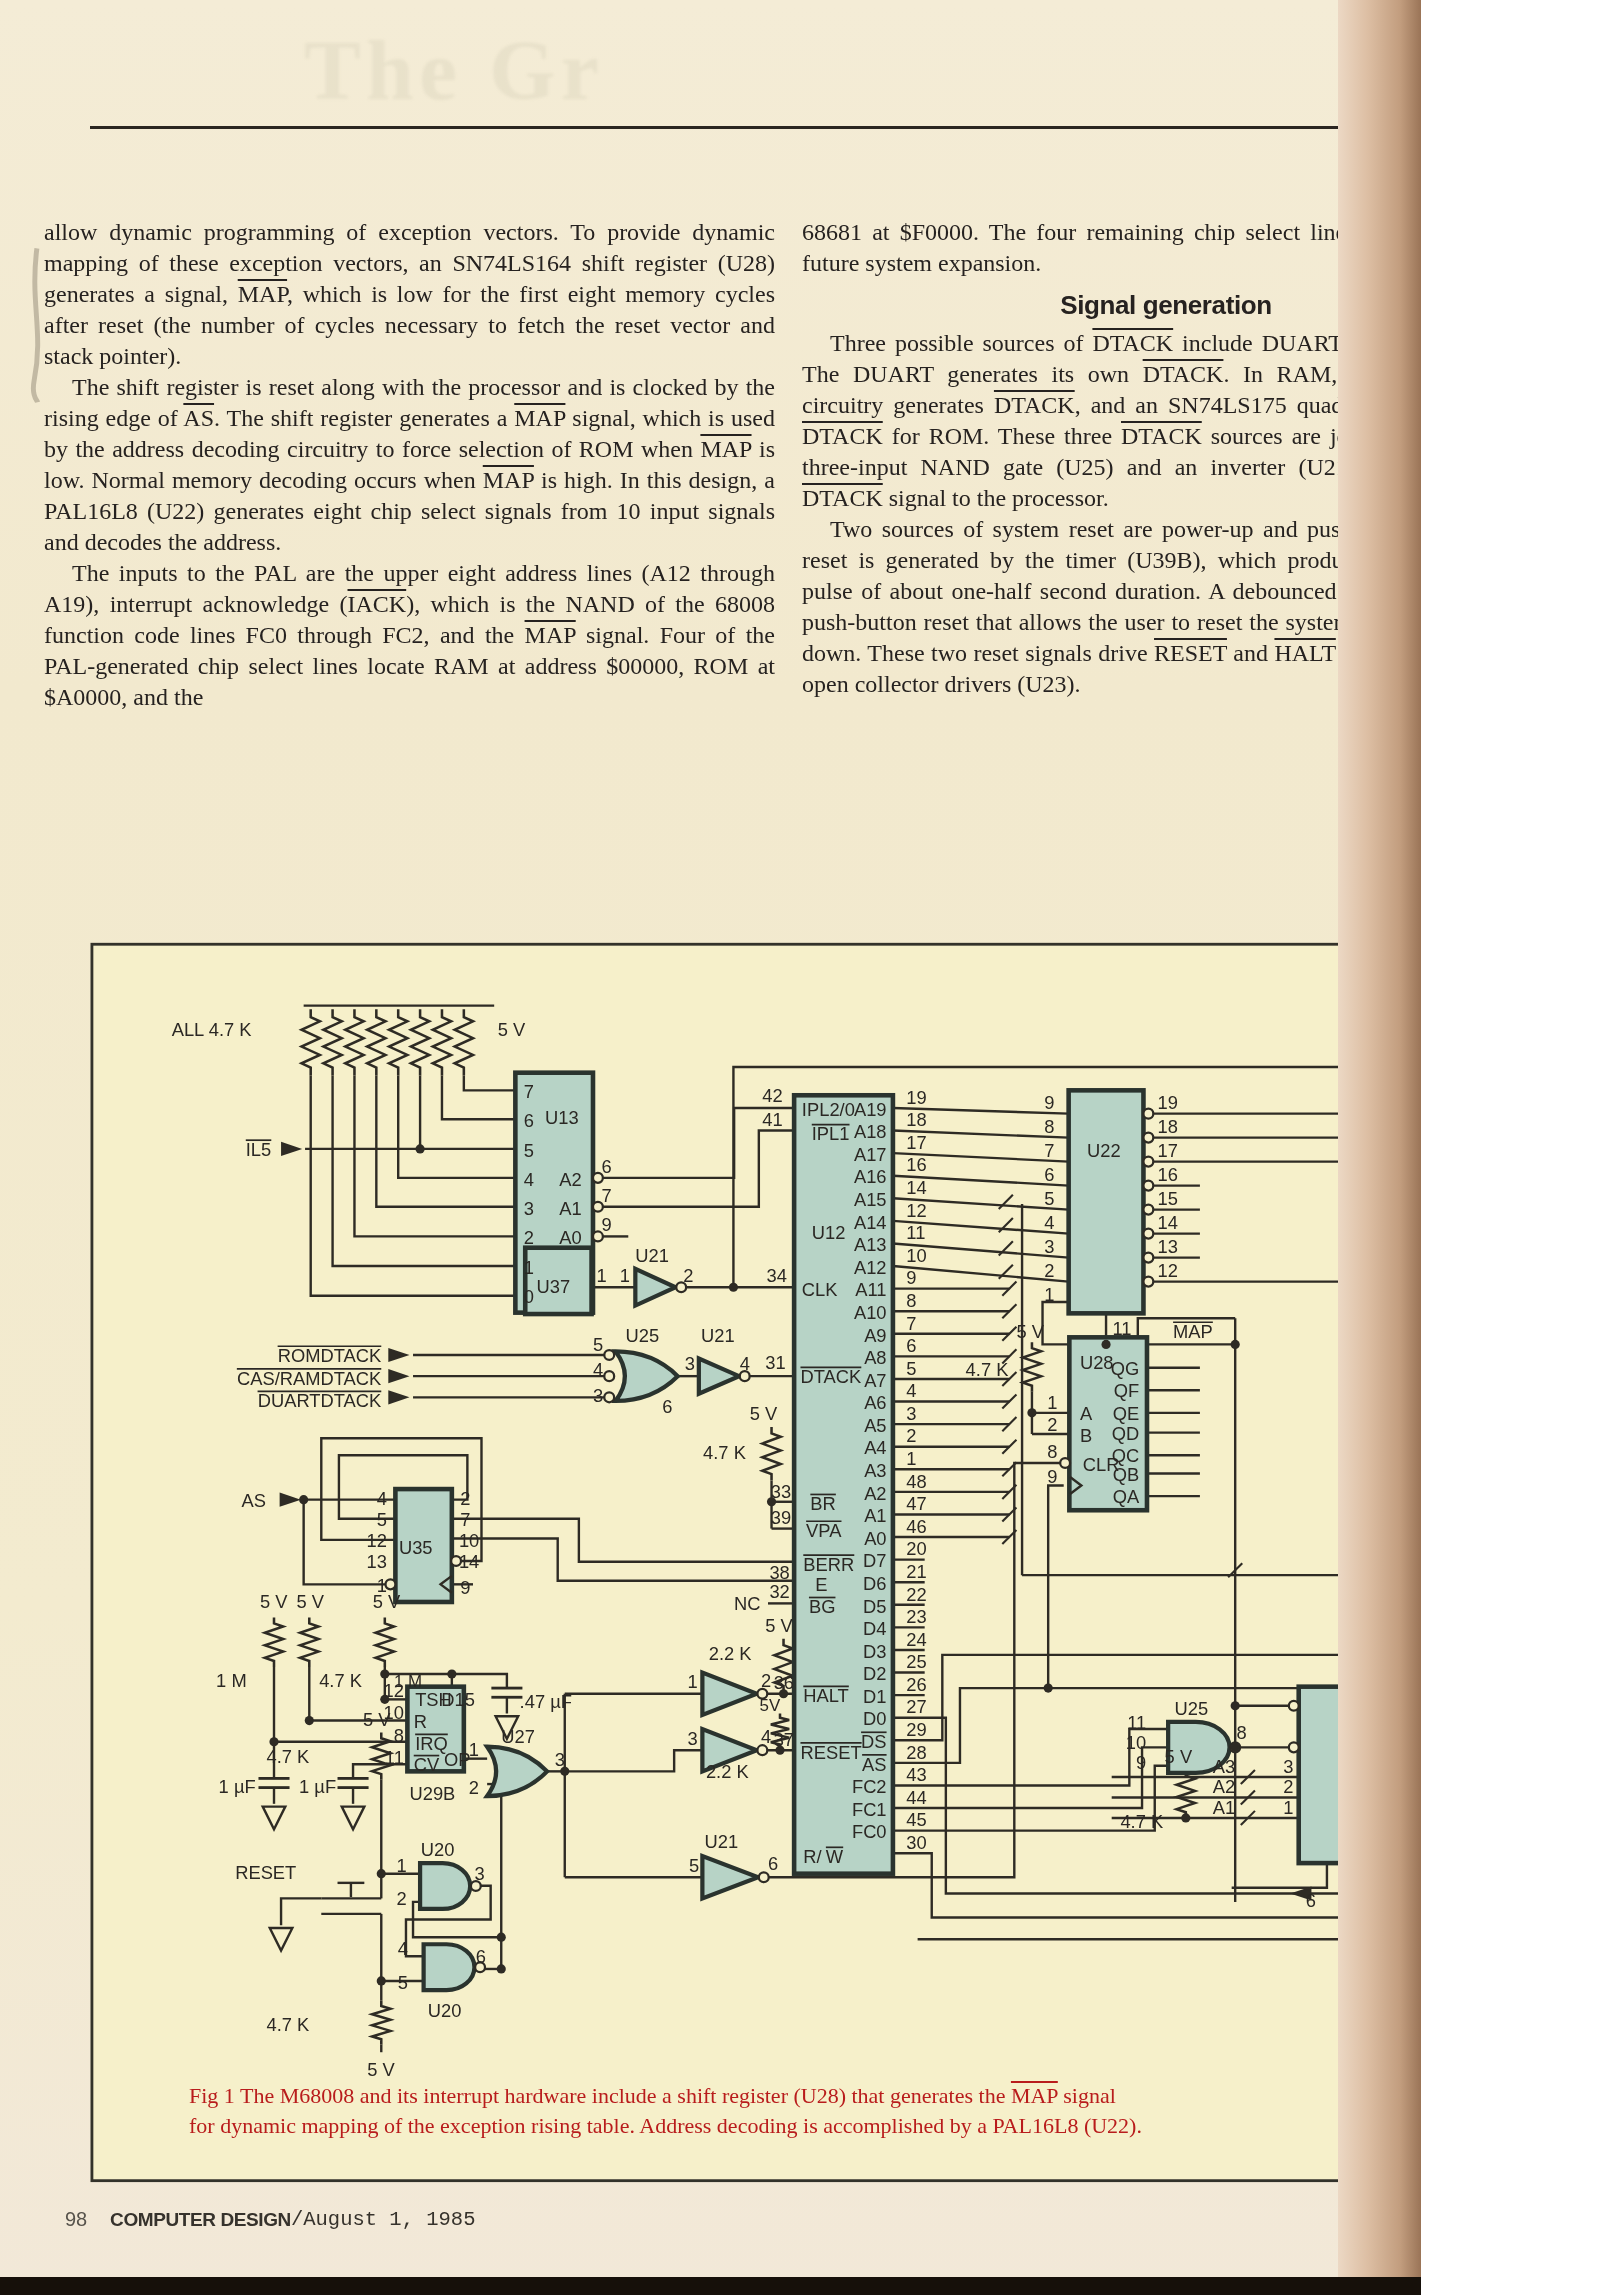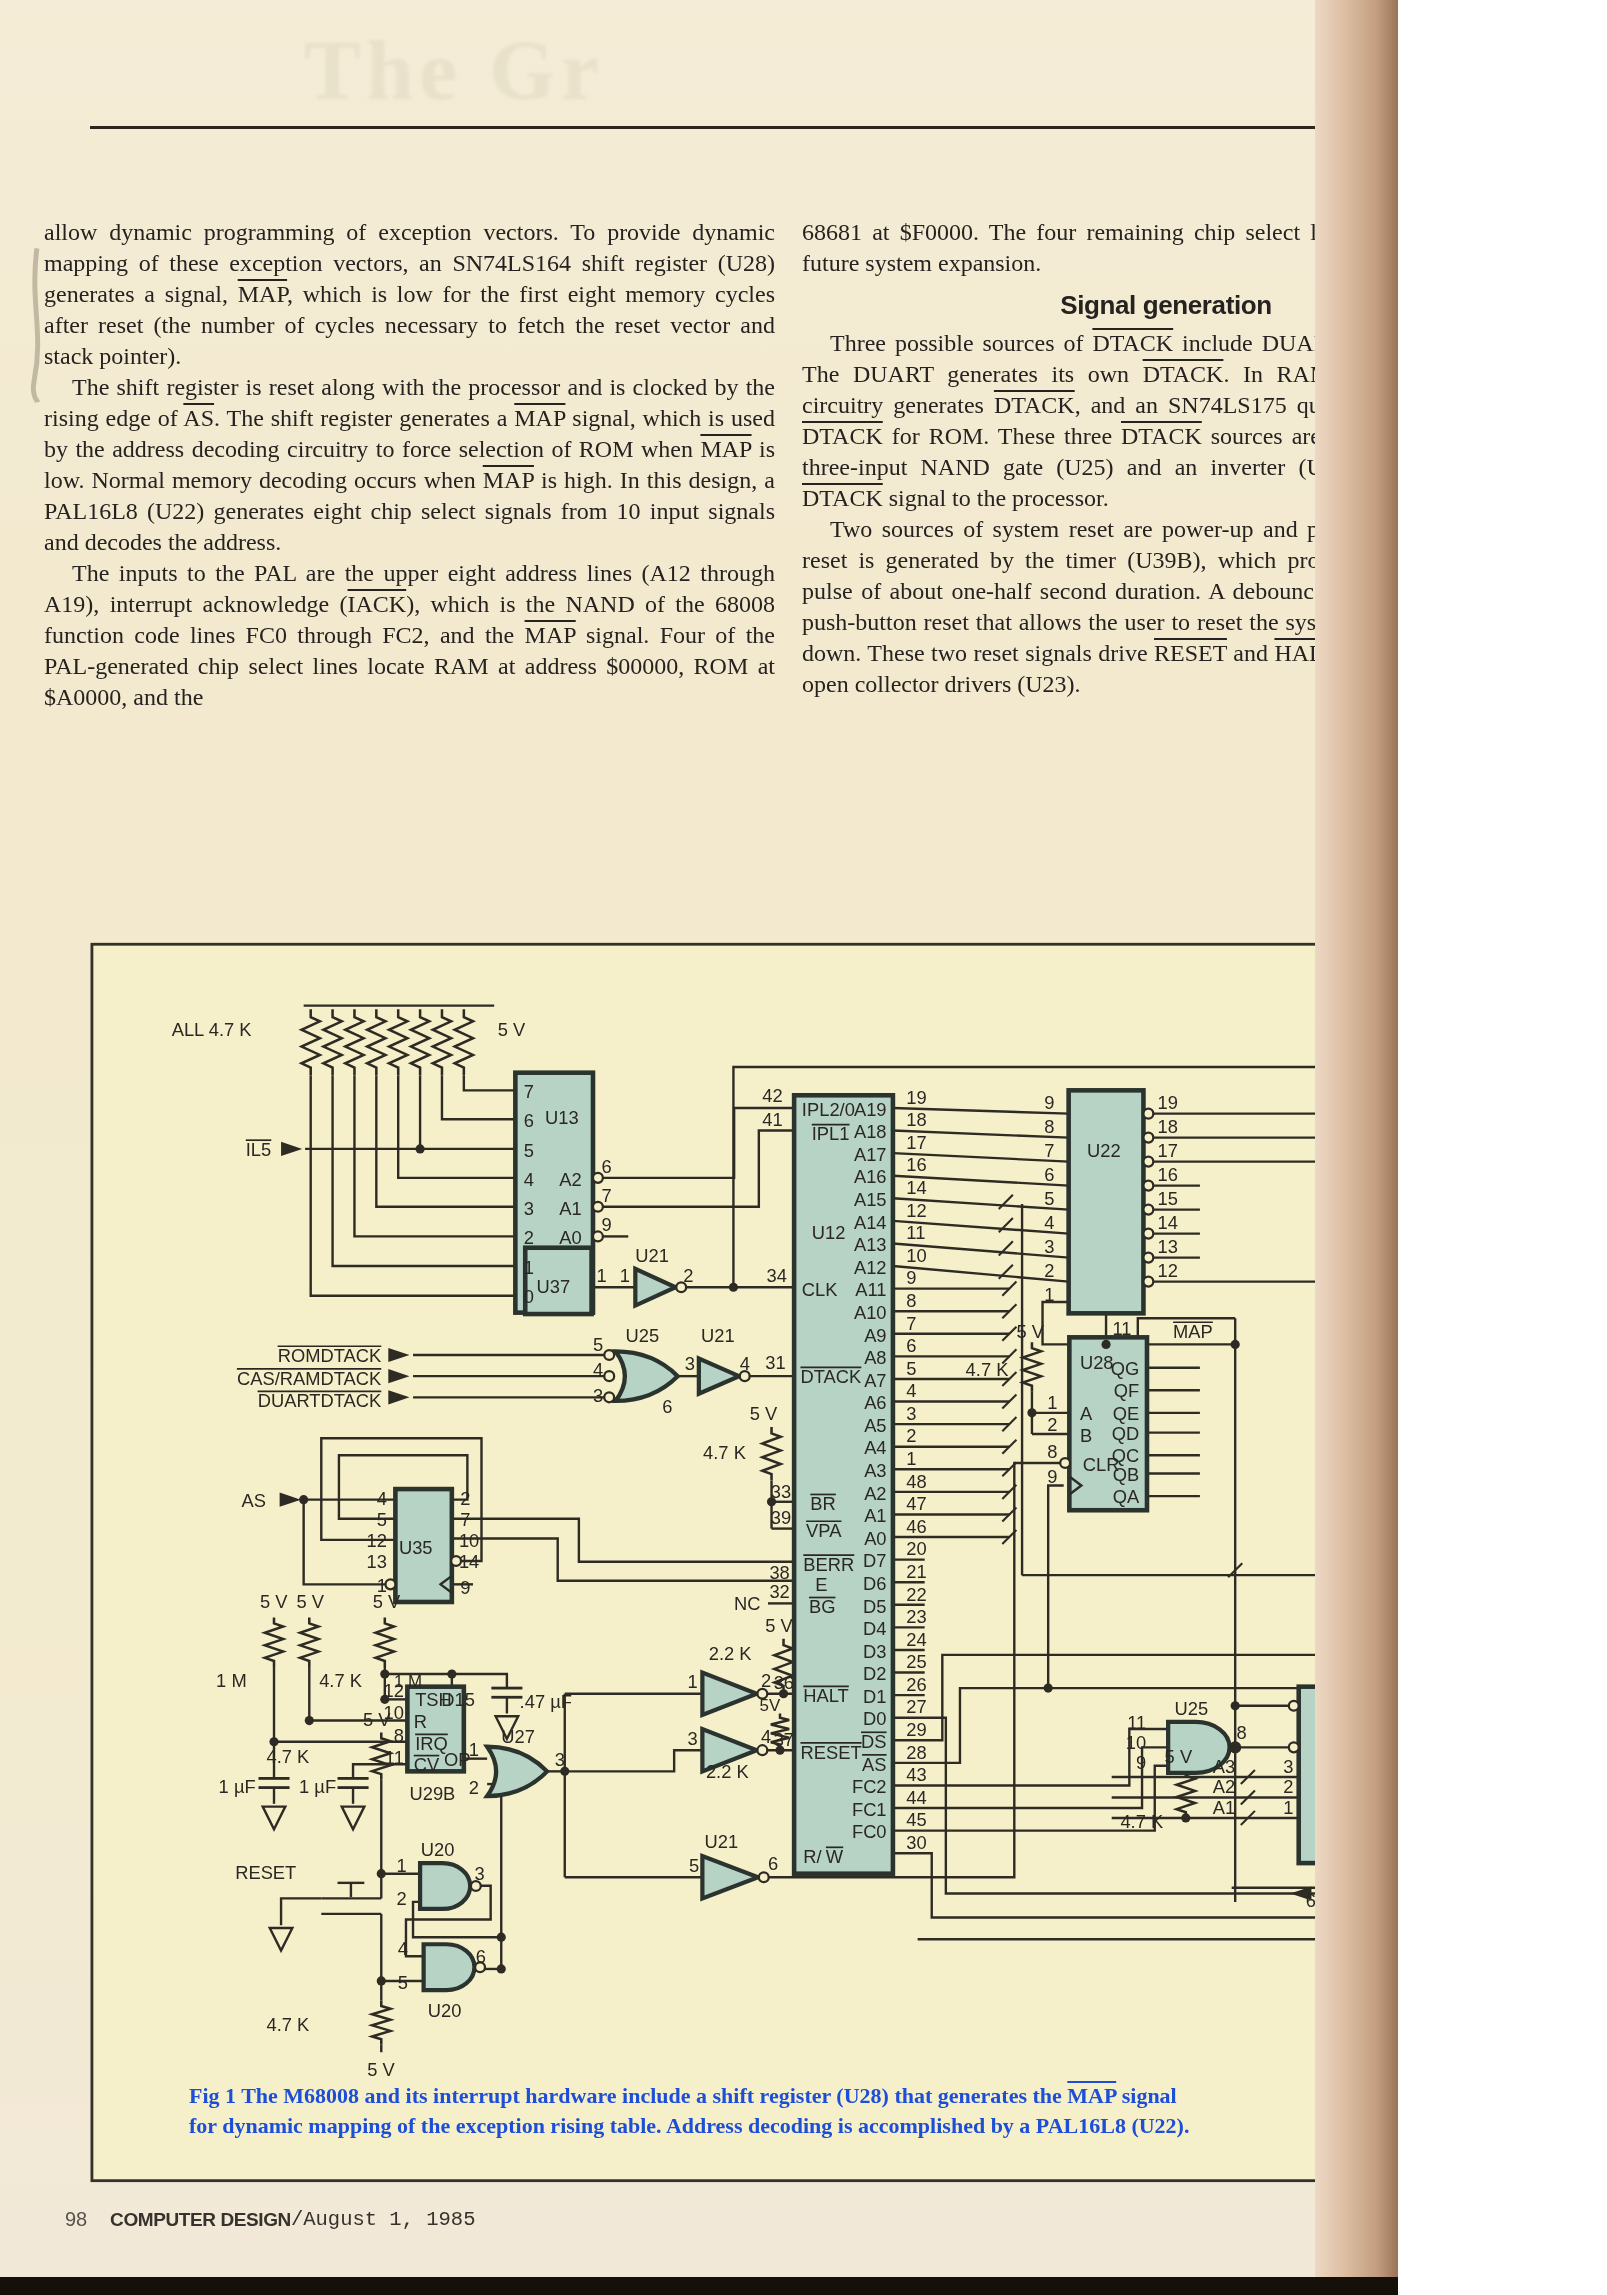--- a/index.html
+++ b/index.html
@@ -1,33 +1,33 @@
 <!DOCTYPE html>
 <html style="font-size:11.3px"><head>
 <meta charset="utf-8">
 <style>
   html,body{margin:0;padding:0;}
   .page{position:relative;width:1398px;height:2295px;background:#f2e9d0;overflow:hidden;
-        font-family:"Liberation Serif",serif;color:#262220;}
+        font-family:"Liberation Serif",serif;color:#262220;padding-left:23px;}
   .page:before{content:"";position:absolute;inset:0;
         background:linear-gradient(180deg,#f4ecd6 0%,#f2e9ce 30%,#f3ebcf 70%,#f2e8d8 100%);}
   .toprule{position:absolute;left:90px;top:126px;width:1426px;height:2.8px;background:#2b2620;}
   .ghost{position:absolute;left:304px;top:21px;font-size:85px;font-weight:bold;
          color:rgba(140,138,108,0.10);letter-spacing:5.6px;filter:blur(1.4px);}
   .col{position:absolute;top:217px;font-size:24px;line-height:31px;text-align:justify;}
   .col p{margin:0;}
   .col p.ind{text-indent:28px;}
   .ov{text-decoration:overline;text-decoration-thickness:1.8px;}
   #leftcol{left:44px;width:731px;}
   #rightcol{left:802px;width:728px;}
   .sechead{font-family:"Liberation Sans",sans-serif;font-weight:bold;font-size:26px;
            margin:11.3px 0 7px 0 !important;text-align:center;letter-spacing:-0.4px;}
   .figpanel{position:absolute;left:0;top:0;}
   .caption{position:absolute;left:189px;top:2081px;width:1186px;
-           font-weight:bold;font-size:22px;line-height:30px;color:#1d4ed8;}
+           font-weight:normal;font-size:22px;line-height:30px;color:#b91c1c;}
   .footer{position:absolute;left:65px;top:2208px;width:1271px;color:#46423c;}
   .pagenum{font-family:"Liberation Sans",sans-serif;font-size:20px;color:#57534c;vertical-align:middle;}
   .brand{font-family:"Liberation Sans",sans-serif;font-weight:bold;font-size:19px;color:#36322c;
          letter-spacing:-0.4px;margin-left:20px;vertical-align:middle;}
   .issue{font-family:Liberation Mono, monospace;font-size:20.5px;color:#36322c;vertical-align:middle;}
   .edgeband{position:absolute;top:0;right:0;width:83px;height:2295px;
             background:linear-gradient(90deg,#ecd8c4 0%,#ddbfa4 35%,#c29d7e 75%,#9a males 100%);
             background:linear-gradient(90deg,#ecd8c4 0%,#ddbfa4 35%,#c29d7e 75%,#9a7457 100%);}
   .edgeline{position:absolute;top:0;left:1518px;width:5.6px;height:2295px;background:#55puis;
             background:#553d2c;opacity:.75;}

